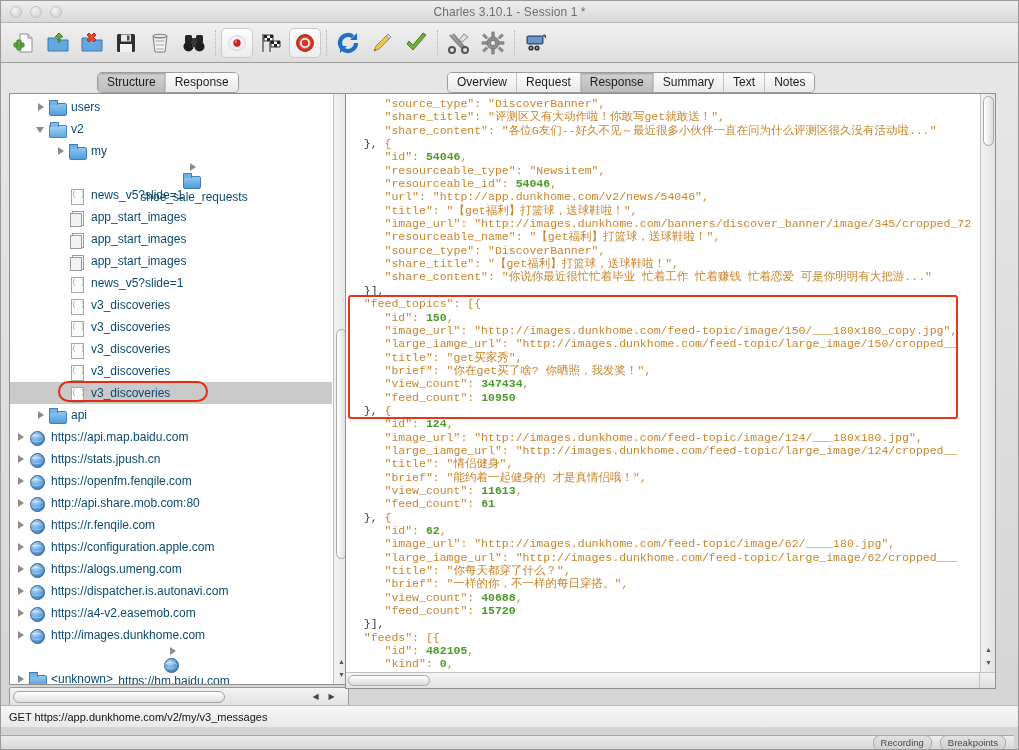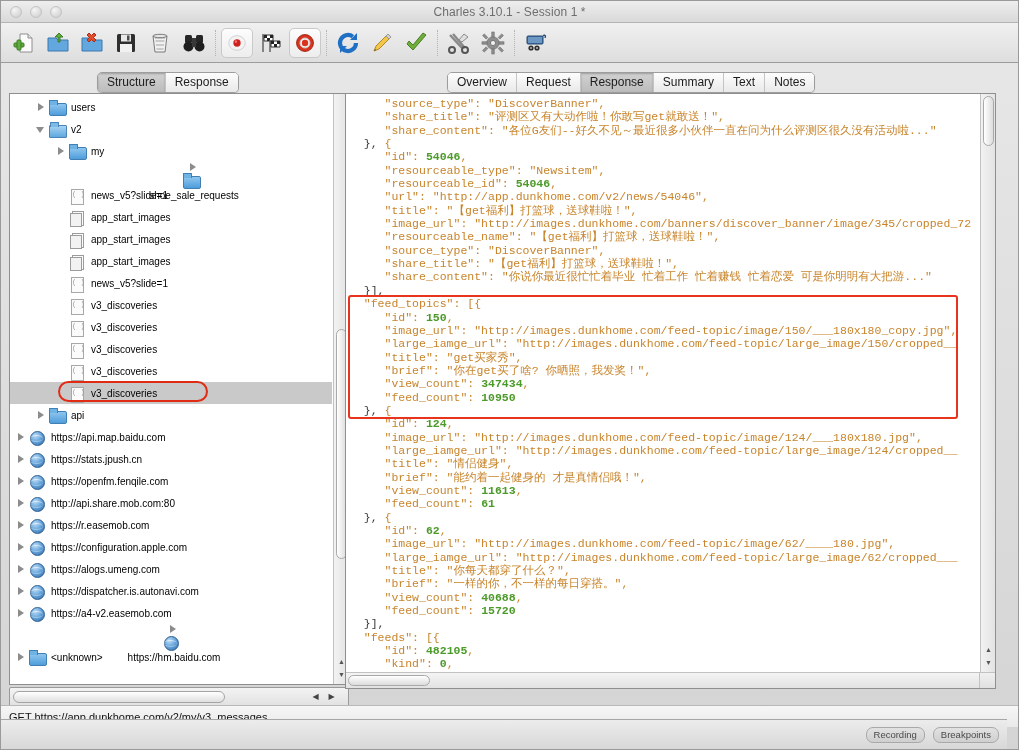--- a/index.html
+++ b/index.html
@@ -199,21 +199,21 @@
     background: radial-gradient(circle at 34% 28%, #bcdcf5 0%, #6aa8dd 45%, #2f6aa8 100%);
     border:1px solid #2a5c91;
   }
   .ico.globe::after {
     content:""; position:absolute; left:1px; top:5px;
     width:13px; height:5px;
     border-top:1px solid rgba(255,255,255,0.55);
     border-bottom:1px solid rgba(255,255,255,0.35);
     border-radius:50%;
   }
-  .tlabel { font-size: 10px; color:#000000; }
+  .tlabel { font-size: 12px; color:#0c4a6e; }
   .redring {
     position: absolute;
     border: 2.5px solid #e02b15;
     border-radius: 11px;
     pointer-events: none;
   }
 
   
   .vsb {
     position: absolute; right: 0; top: 0; bottom: 0; width: 15px;
@@ -267,22 +267,22 @@
   }
 
   
   #bottom-tabs {
     position: absolute; left: 360px; top: 690px;
     width: 651px; height: 26px;
     display: flex; justify-content: center; align-items: center;
   }
   
   #statusbar {
-    position: absolute; left: 0; right: 11px; bottom: 0;
-    height: 30px;
+    position: absolute; left: 0; right: 4px; bottom: 0;
+    height: 14px;
     background: linear-gradient(#ececec, #d8d8d8);
     border-top: 1px solid #a6a6a6;
     display: flex; align-items: center;
   }
   .pill {
     font-size: 9.5px; color: #4a4a4a;
     background: linear-gradient(#e2e2e2, #cfcfcf);
     border: 1px solid #a9a9a9;
     border-radius: 7px;
     padding: 1px 7px 2px 7px;
@@ -562,41 +562,46 @@
               <span class="tlabel">https://openfm.fenqile.com</span>
             </div>
             <div class="trow" style="padding-left: 6px;">
               <div class="twist closed"></div>
               <div class="ico globe"></div>
               <span class="tlabel">http://api.share.mob.com:80</span>
             </div>
             <div class="trow" style="padding-left: 6px;">
               <div class="twist closed"></div>
               <div class="ico globe"></div>
-              <span class="tlabel">https://r.easemob.com</span>
+              <span class="tlabel">https://r.fenqile.com</span>
             </div>
             <div class="trow" style="padding-left: 6px;">
               <div class="twist closed"></div>
               <div class="ico globe"></div>
               <span class="tlabel">https://configuration.apple.com</span>
             </div>
             <div class="trow" style="padding-left: 6px;">
               <div class="twist closed"></div>
               <div class="ico globe"></div>
               <span class="tlabel">https://alogs.umeng.com</span>
             </div>
             <div class="trow" style="padding-left: 6px;">
               <div class="twist closed"></div>
               <div class="ico globe"></div>
               <span class="tlabel">https://dispatcher.is.autonavi.com</span>
             </div>
             <div class="trow" style="padding-left: 6px;">
               <div class="twist closed"></div>
               <div class="ico globe"></div>
               <span class="tlabel">https://a4-v2.easemob.com</span>
+            </div>
+            <div class="trow" style="padding-left: 6px;">
+              <div class="twist closed"></div>
+              <div class="ico globe"></div>
+              <span class="tlabel">http://images.dunkhome.com</span>
             </div>
             <div class="trow" style="padding-left: 6px; flex-direction: column;">
               <div class="twist closed"></div>
               <div class="ico globe"></div>
               <span class="tlabel">https://hm.baidu.com</span>
             </div>
             <div class="trow" style="padding-left: 6px;">
               <div class="twist closed"></div>
               <div class="ico folder"></div>
               <span class="tlabel">&lt;unknown&gt;</span>

